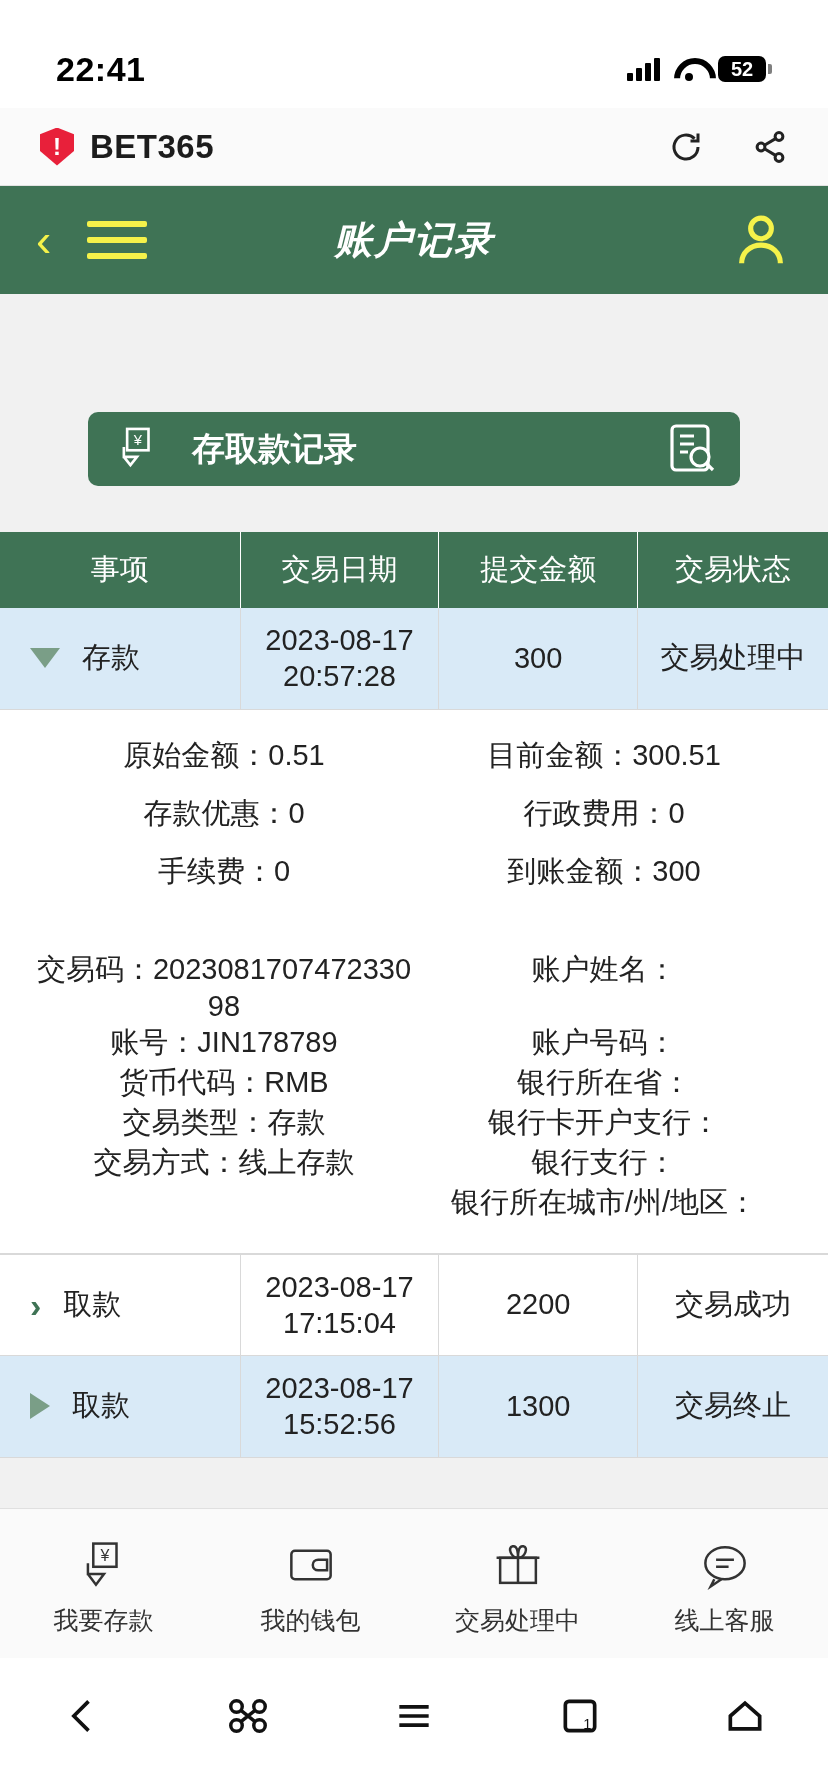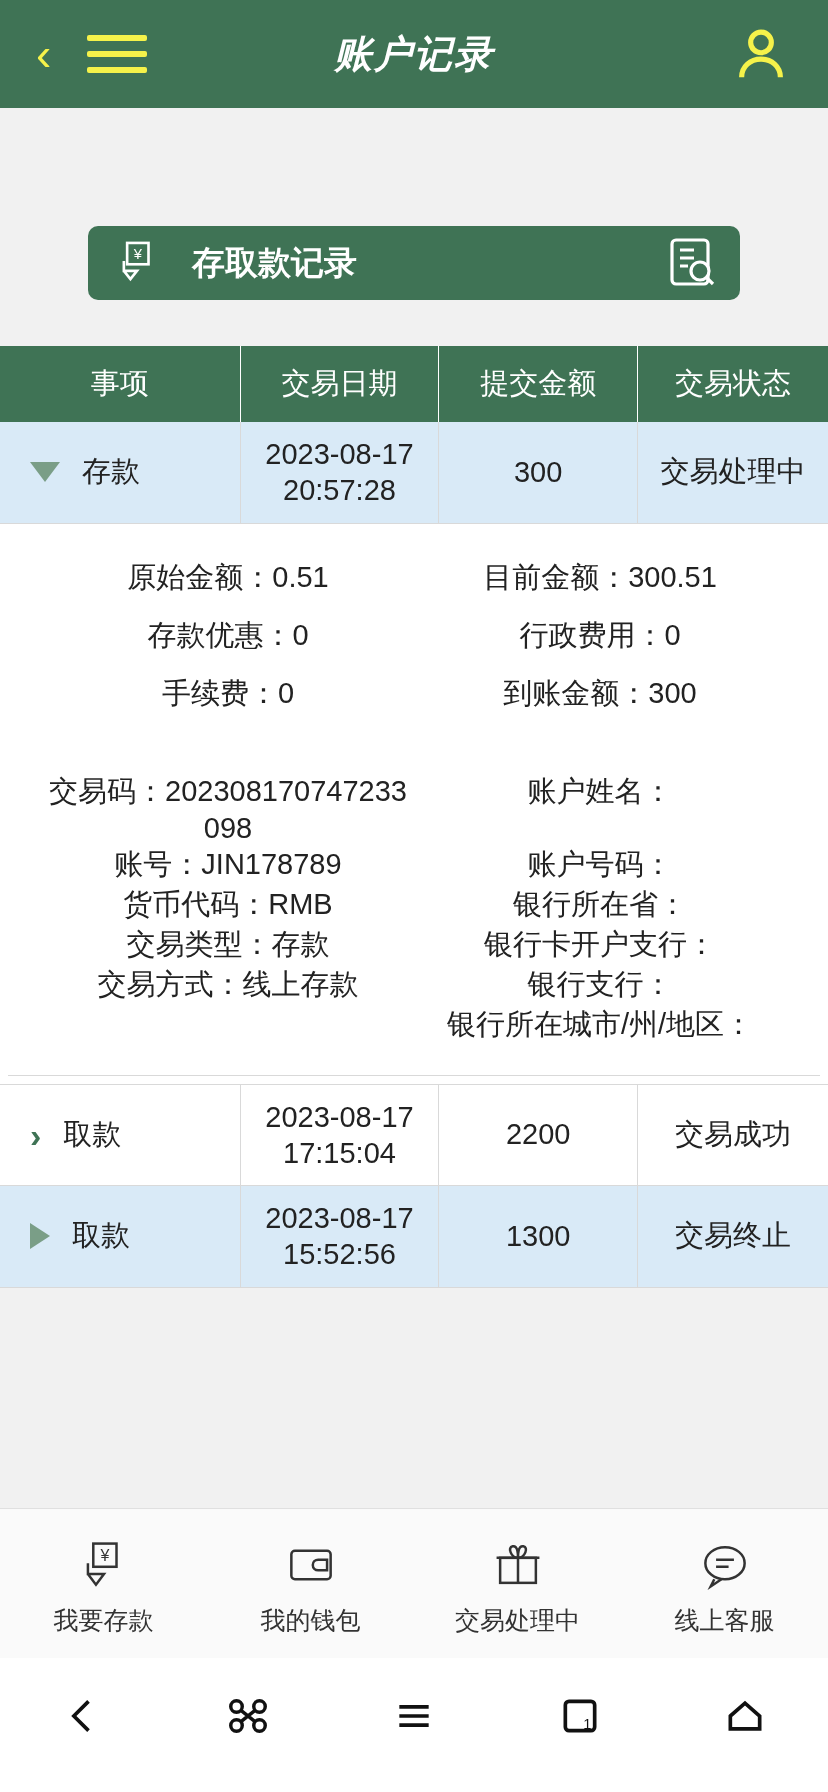--- a/index.html
+++ b/index.html
@@ -129,21 +129,61 @@
   
   .navbar { height: 116px; background:#fff; display:flex; align-items:center; justify-content:space-around; }
   .navbar .nv { width:56px; height:56px; display:flex; align-items:center; justify-content:center; }
   .home-ind { height: 18px; background:#fff; }
 </style>
 </head>
 <body>
 
 <div class="phone">
 
-
+  <div class="statusbar">
+    <div class="status-time">22:41</div>
+    <div class="status-right">
+      <span class="sig">
+          <i></i>
+          <i></i>
+          <i></i>
+          <i></i>
+        </span>
+      <span class="wifi"></span>
+      <span class="battery">
+        <span class="body">
+            <span>52</span>
+          </span>
+        <span class="tip"></span>
+      </span>
+    </div>
+  </div>
+
+  <div class="browserbar">
+    <div class="brand">
+      <span class="shield"></span>
+      <span class="brand-name">BET365</span>
+    </div>
+    <div class="bb-actions">
+      <span class="ic-reload">
+        <svg viewBox="0 0 24 24" width="36" height="36" fill="none" stroke="#222" stroke-width="2">
+          <path d="M20 12a8 8 0 1 1-2.3-5.6"></path>
+            <path d="M20 3v5h-5"></path>
+        </svg>
+      </span>
+      <span class="ic-share">
+        <svg viewBox="0 0 24 24" width="36" height="36" fill="none" stroke="#222" stroke-width="2">
+          <circle cx="18" cy="5" r="2.6"></circle>
+            <circle cx="6" cy="12" r="2.6"></circle>
+            <circle cx="18" cy="19" r="2.6"></circle>
+          <path d="M8.3 10.8 15.7 6.4M8.3 13.2l7.4 4.4"></path>
+        </svg>
+      </span>
+    </div>
+  </div>
 
   <div class="appbar">
     <span class="chev-back">‹</span>
     <span class="hamburger">
         <i></i>
         <i></i>
         <i></i>
       </span>
     <span class="app-title">账户记录</span>
     <span class="user-ic">
@@ -198,21 +238,21 @@
             <td>
                 <div class="date2">
               <div>2023-08-17</div>
               <div>20:57:28</div>
             </div>
               </td>
             <td>300</td>
             <td class="st-pending">交易处理中</td>
           </tr>
           <tr>
-            <td colspan="4" style="padding:8px;border-right:none;">
+            <td colspan="4" style="padding:0;border-right:none;">
               <div class="detail">
                 <div class="grid">
                   <div class="kv"><span>原始金额：</span><span>0.51</span></div>
                   <div class="kv"><span>目前金额：</span><span>300.51</span></div>
                   <div class="kv"><span>存款优惠：</span><span>0</span></div>
                   <div class="kv"><span>行政费用：</span><span>0</span></div>
                   <div class="kv"><span>手续费：</span><span>0</span></div>
                   <div class="kv"><span>到账金额：</span><span>300</span></div>
                 </div>
                 <div class="block2">

